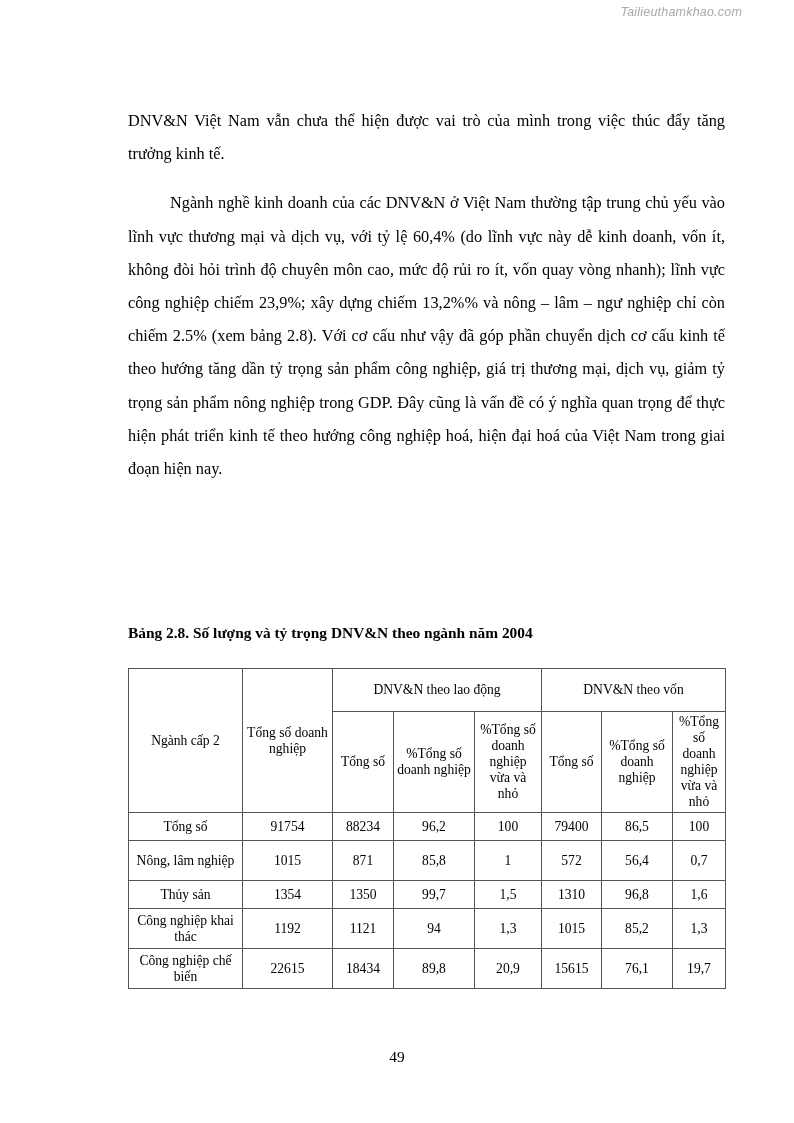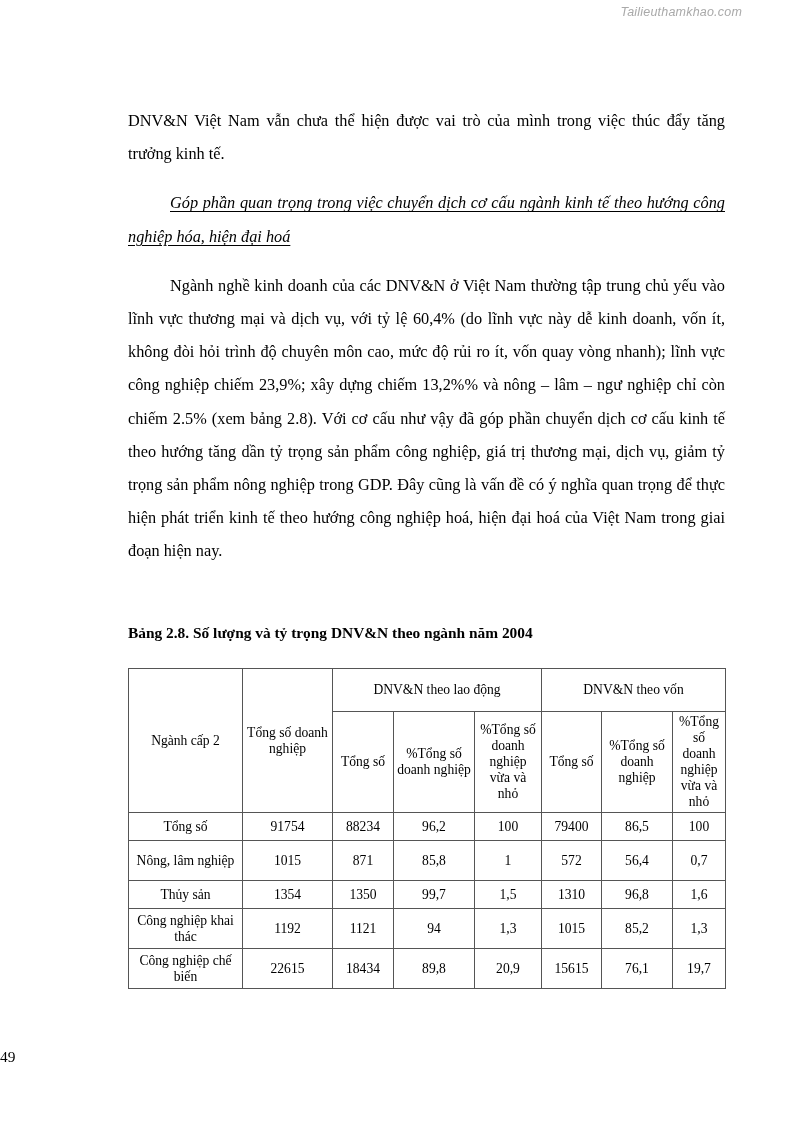--- a/index.html
+++ b/index.html
@@ -112,34 +112,33 @@
   }
   table.data tbody tr { height: 28px; }
   table.data tbody tr.two-line { height: 40px; }
 
   
   .page-number {
     position: absolute;
     left: 0;
     right: 0;
     top: 1048px;
-    text-align: left;
+    text-align: center;
     font-size: 15.4px;
   }
 </style>
 </head>
 <body>
 
 <div class="page">
 
   <div class="watermark">Tailieuthamkhao.com</div>
 
   <div class="content">
     <p class="para">DNV&amp;N Việt Nam vẫn chưa thể hiện được vai trò của mình trong việc thúc đẩy tăng trưởng kinh tế.</p>
-    <p class="subhead"><span class="u">Góp phần quan trọng trong việc chuyển dịch cơ cấu ngành kinh tế theo hướng công nghiệp hóa, hiện đại hoá</span></p>
     <p class="para2">Ngành nghề kinh doanh của các DNV&amp;N ở Việt Nam thường tập trung chủ yếu vào lĩnh vực thương mại và dịch vụ, với tỷ lệ 60,4% (do lĩnh vực này dễ kinh doanh, vốn ít, không đòi hỏi trình độ chuyên môn cao, mức độ rủi ro ít, vốn quay vòng nhanh); lĩnh vực công nghiệp chiếm 23,9%; xây dựng chiếm 13,2%% và nông – lâm – ngư nghiệp chỉ còn chiếm 2.5% (xem bảng 2.8). Với cơ cấu như vậy đã góp phần chuyển dịch cơ cấu kinh tế theo hướng tăng dần tỷ trọng sản phẩm công nghiệp, giá trị thương mại, dịch vụ, giảm tỷ trọng sản phẩm nông nghiệp trong GDP. Đây cũng là vấn đề có ý nghĩa quan trọng để thực hiện phát triển kinh tế theo hướng công nghiệp hoá, hiện đại hoá của Việt Nam trong giai đoạn hiện nay.</p>
   </div>
 
   <div class="table-caption">Bảng 2.8. Số lượng và tỷ trọng DNV&amp;N theo ngành năm 2004</div>
 
   <div class="tbl-wrap">
     <table class="data">
       <colgroup>
         <col style="width:114px">
         <col style="width:90px">

